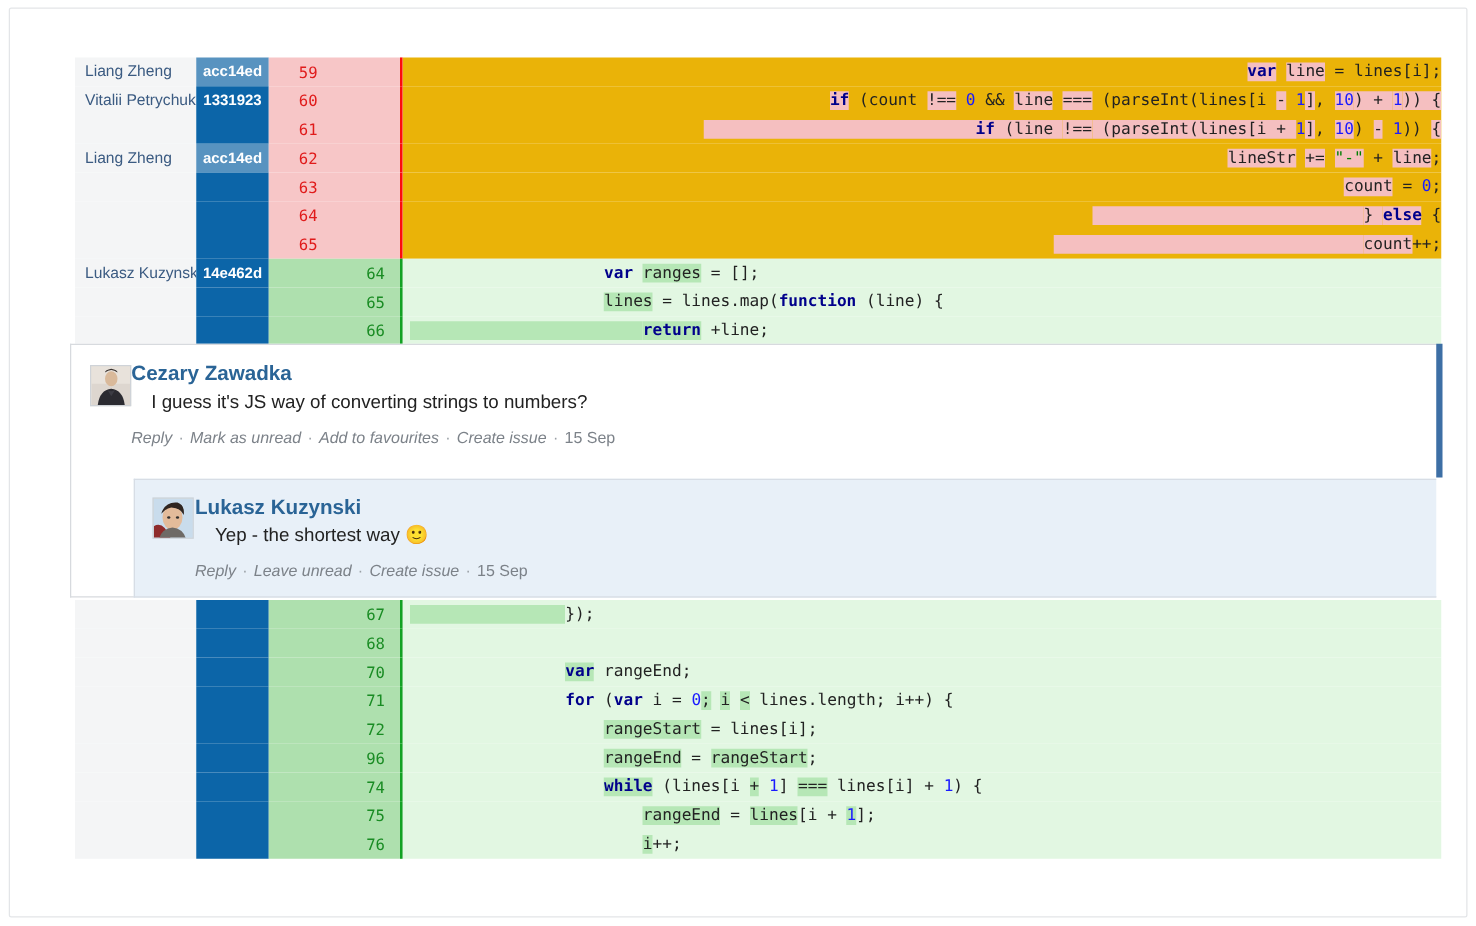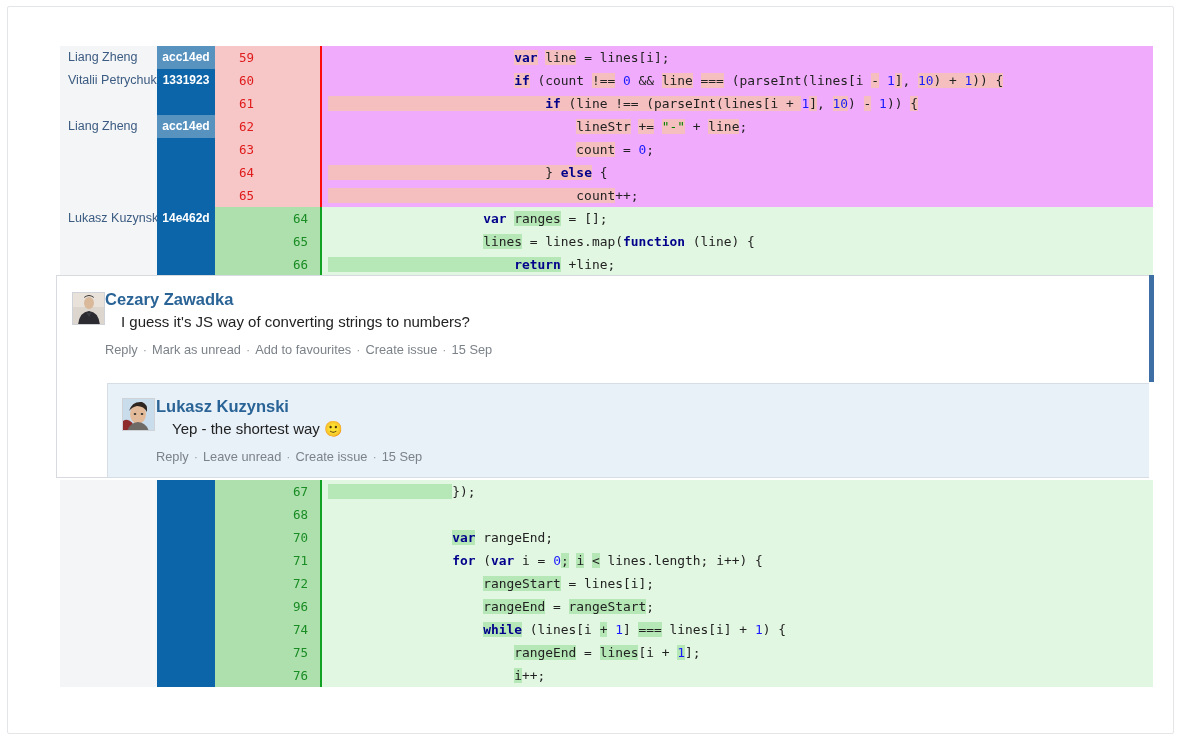--- a/index.html
+++ b/index.html
@@ -63,21 +63,21 @@
 
   .c-code {
     flex: 1 1 auto;
     font-family: "DejaVu Sans Mono", monospace;
     font-size: 12.9px;
     line-height: 23px;
     white-space: pre;
     padding-left: 6px;
     overflow: hidden;
   }
-  .code-del { background: #f0abfc; }
+  .code-del { background: #eab308; text-align: right; }
   .code-add { background: #e2f7e2; }
 
   
   .k  { color: #00008b; font-weight: bold; }
   .n  { color: #1a1aff; }
   .s  { color: #008000; }
   .p  { color: #222; }
   .hl-del { background: #f5bfc0; }
   .hl-add { background: #b6e7b6; }
 
@@ -100,21 +100,21 @@
     overflow: hidden;
   }
   .avatar svg { display: block; }
   .av1 { left: 15px; top: 16px; }
   .c-name {
     color: #2a6496; font-size: 16.5px; font-weight: bold;
     margin-left: 28px; line-height: 19px;
   }
   .c-text { color: #222; font-size: 15px; margin-left: 44px; line-height: 22px; padding-top: 2px; }
   .c-actions { margin-left: 28px; padding-top: 9px; font-size: 12.8px; color: #7c8289; }
-  .c-actions a { color: #7c8289; text-decoration: none; }
+  .c-actions a { color: #7c8289; text-decoration: none; font-style: italic; }
   .dot { padding: 0 5px; color: #9aa0a6; }
 
   .reply {
     position: absolute; left: 50px; top: 107px;
     width: 1042px; height: 95px;
     background: #e8f0f8; border: 1px solid #d7dde5; border-right: none;
     padding: 13px 0 0 20px;
   }
   .av2 { left: 14px; top: 14px; background: #cfe0ee; }
   .emoji { font-size: 15px; }

